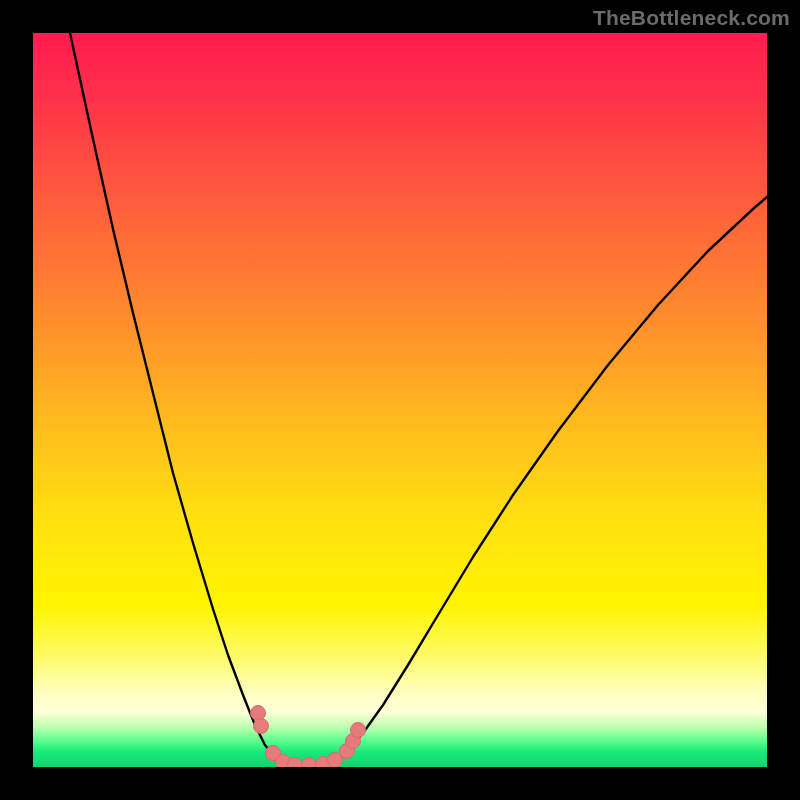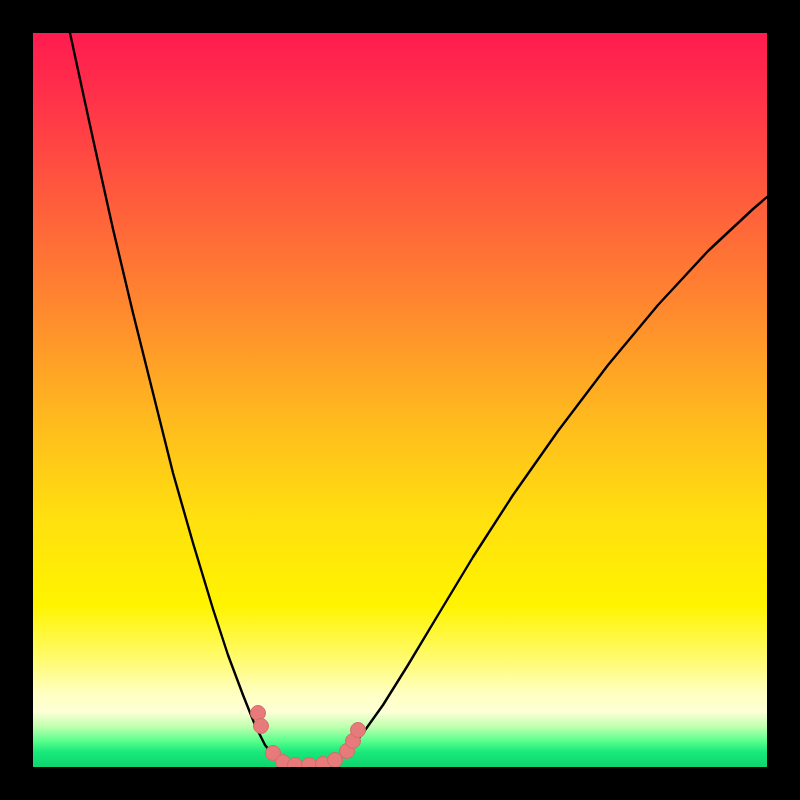--- a/index.html
+++ b/index.html
@@ -78,14 +78,15 @@
           <circle cx="276" cy="732" r="7.5" fill="#e77b7b" stroke="#d86a6a" stroke-width="1"></circle>
           <circle cx="290" cy="731" r="7.5" fill="#e77b7b" stroke="#d86a6a" stroke-width="1"></circle>
           <circle cx="302" cy="727" r="7.5" fill="#e77b7b" stroke="#d86a6a" stroke-width="1"></circle>
           <circle cx="314" cy="718" r="7.5" fill="#e77b7b" stroke="#d86a6a" stroke-width="1"></circle>
           <circle cx="320" cy="708" r="7.5" fill="#e77b7b" stroke="#d86a6a" stroke-width="1"></circle>
           <circle cx="325" cy="697" r="7.5" fill="#e77b7b" stroke="#d86a6a" stroke-width="1"></circle>
         </g>
     </svg>
   </div>
 
+  <div class="attribution">TheBottleneck.com</div>
 
 </div>
 
 </body></html>

